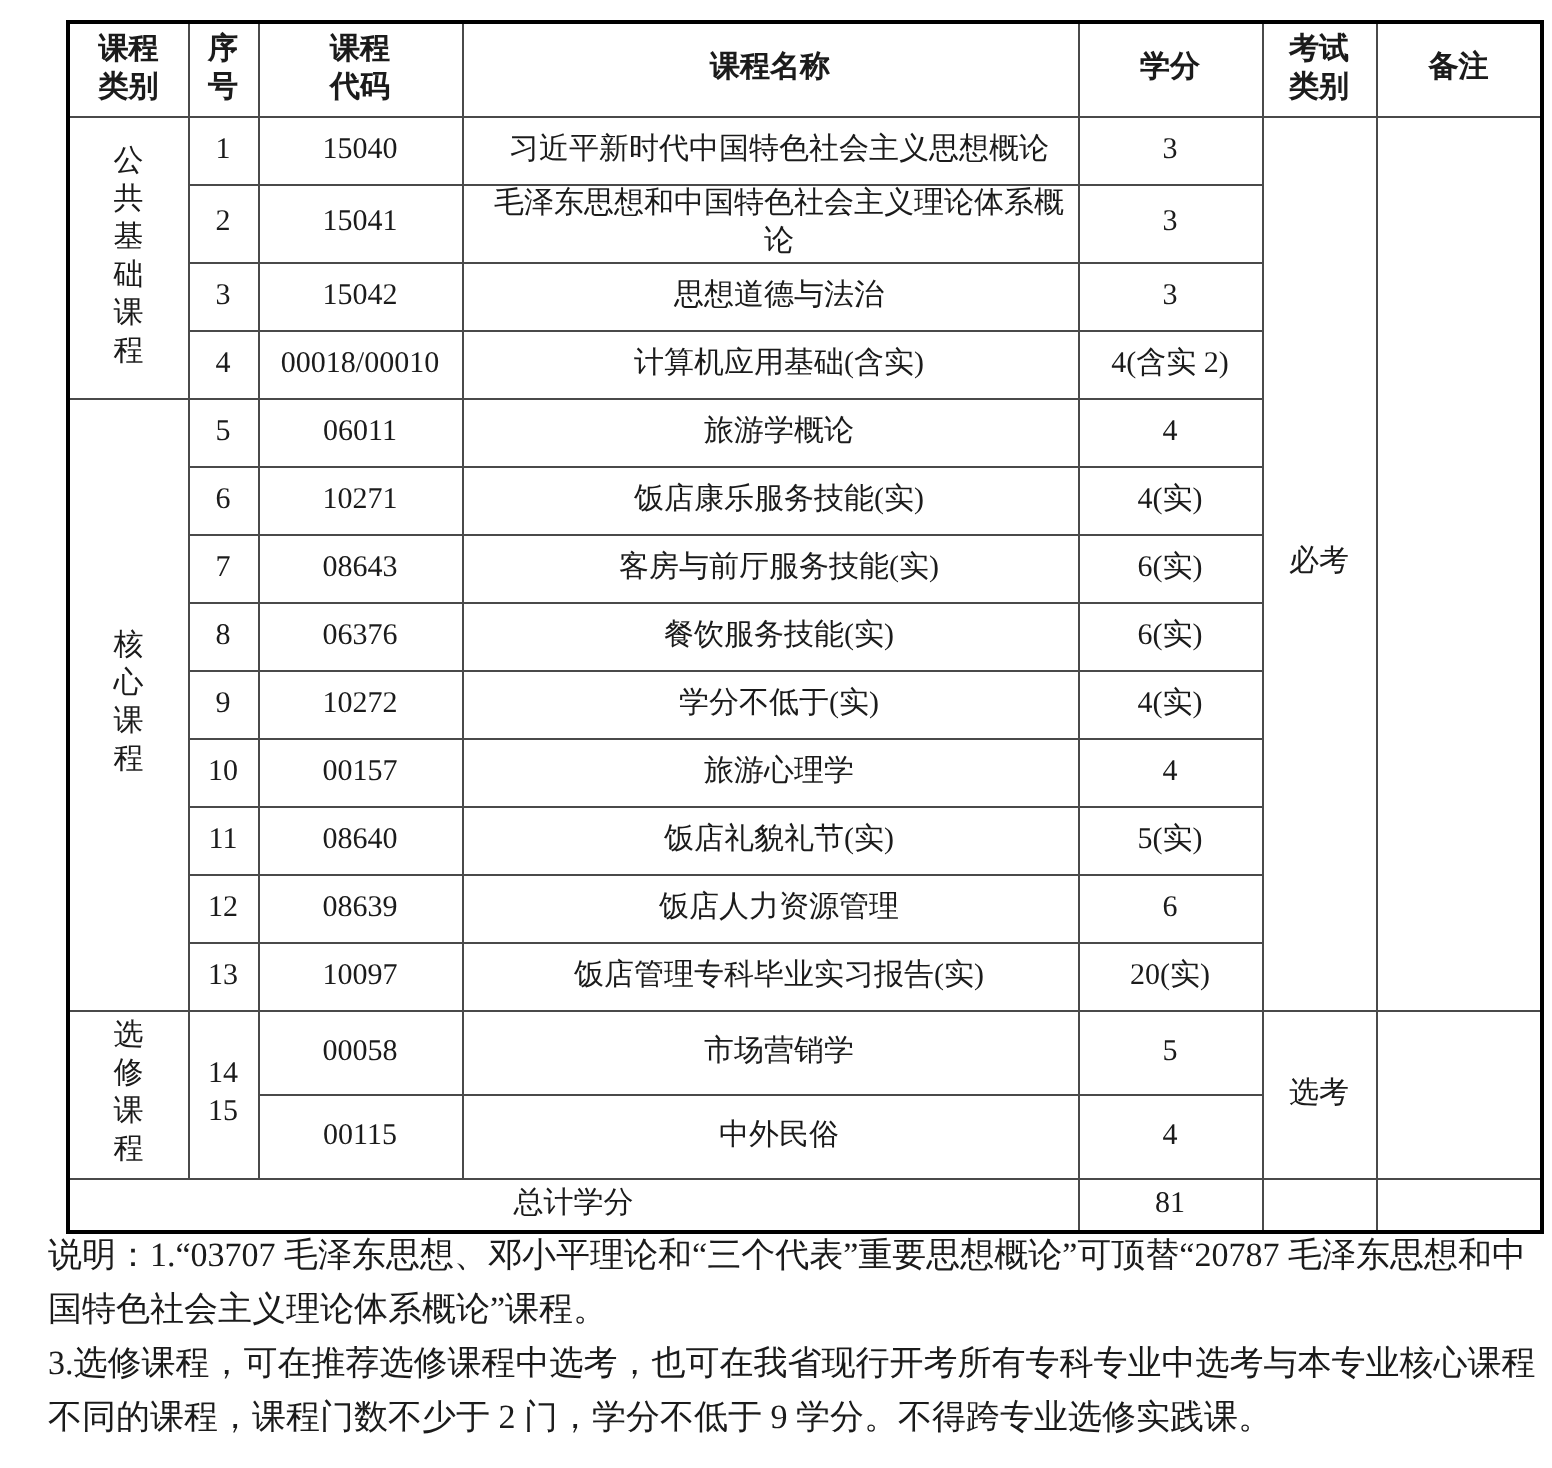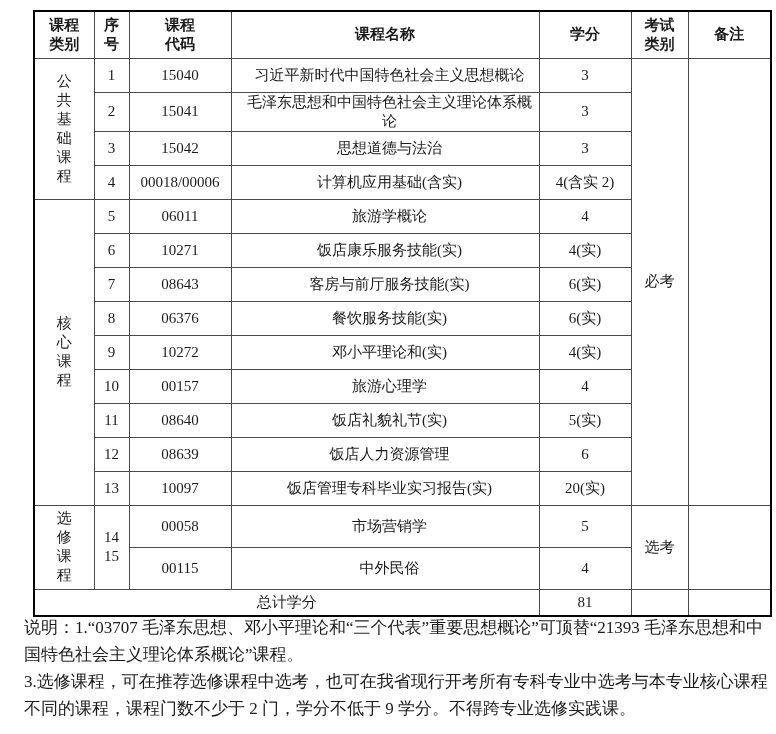--- a/index.html
+++ b/index.html
@@ -114,21 +114,21 @@
         <td>3</td>
       </tr>
       <tr class="h-std">
         <td>3</td>
         <td>15042</td>
         <td class="name-cell">思想道德与法治</td>
         <td>3</td>
       </tr>
       <tr class="h-std">
         <td>4</td>
-        <td>00018/00006</td>
+        <td>00018/00010</td>
         <td class="name-cell">计算机应用基础(含实)</td>
         <td>4(含实 2)</td>
       </tr>
 
       <tr class="h-std">
         <td rowspan="9" class="prewrap cat-cell">核
 心
 课
 程</td>
         <td>5</td>
@@ -150,21 +150,21 @@
       </tr>
       <tr class="h-std">
         <td>8</td>
         <td>06376</td>
         <td class="name-cell">餐饮服务技能(实)</td>
         <td>6(实)</td>
       </tr>
       <tr class="h-std">
         <td>9</td>
         <td>10272</td>
-        <td class="name-cell">邓小平理论和(实)</td>
+        <td class="name-cell">学分不低于(实)</td>
         <td>4(实)</td>
       </tr>
       <tr class="h-std">
         <td>10</td>
         <td>00157</td>
         <td class="name-cell">旅游心理学</td>
         <td>4</td>
       </tr>
       <tr class="h-std">
         <td>11</td>
@@ -207,17 +207,17 @@
       <tr class="h-tot">
         <td colspan="4">总计学分</td>
         <td>81</td>
         <td></td>
         <td></td>
       </tr>
     </tbody>
   </table>
 
   <div class="notes">
-    <p>说明：1.“03707 毛泽东思想、邓小平理论和“三个代表”重要思想概论”可顶替“21393 毛泽东思想和中国特色社会主义理论体系概论”课程。</p>
+    <p>说明：1.“03707 毛泽东思想、邓小平理论和“三个代表”重要思想概论”可顶替“20787 毛泽东思想和中国特色社会主义理论体系概论”课程。</p>
     <p>3.选修课程，可在推荐选修课程中选考，也可在我省现行开考所有专科专业中选考与本专业核心课程不同的课程，课程门数不少于 2 门，学分不低于 9 学分。不得跨专业选修实践课。</p>
   </div>
 
 </div>
 
 </body></html>

